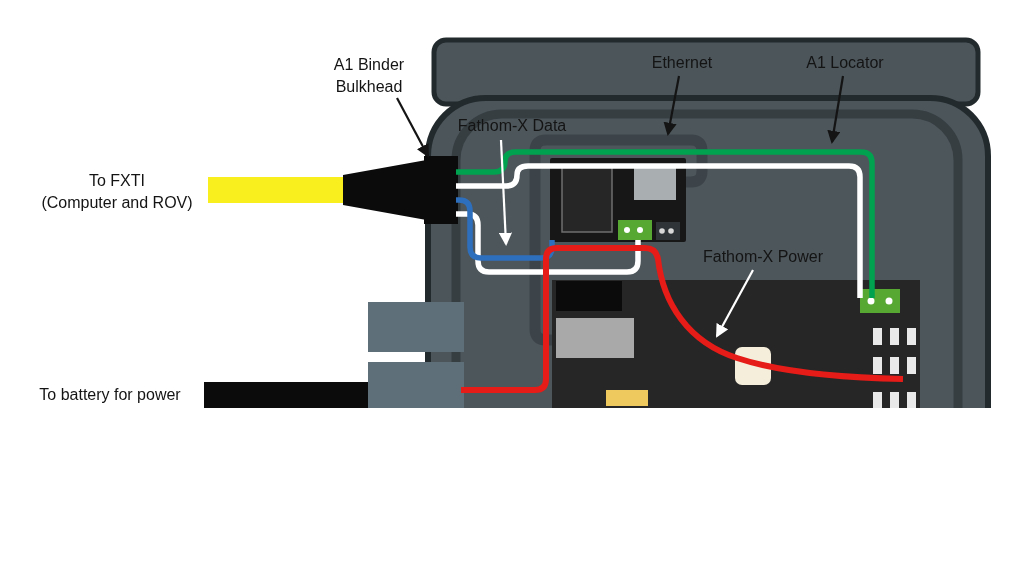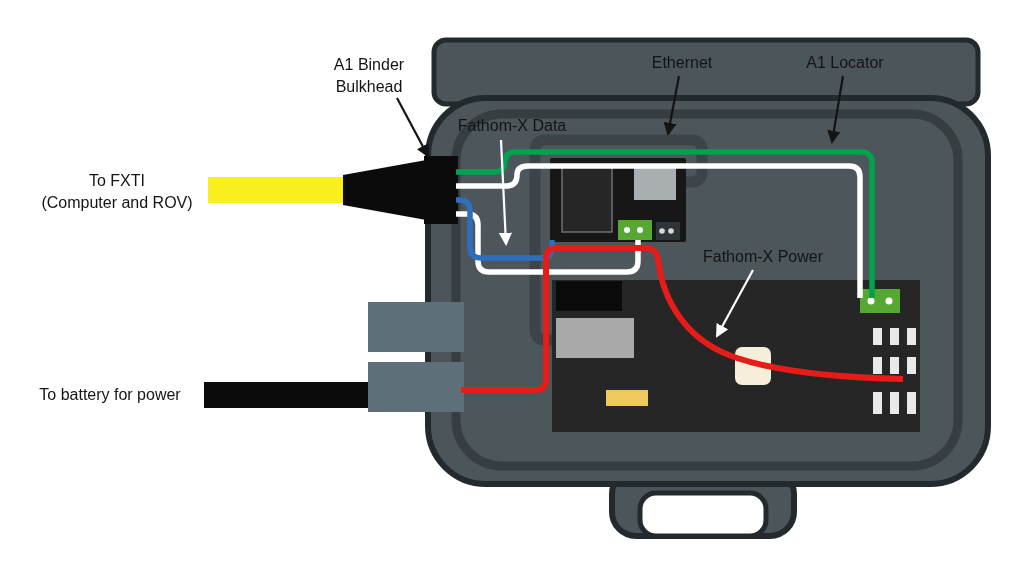--- a/index.html
+++ b/index.html
@@ -1,16 +1,16 @@
 <!DOCTYPE html>
 <html><head>
 <meta charset="utf-8">
 <style>
   html,body{margin:0;padding:0;background:#ffffff;}
-  .stage{position:relative;width:1024px;height:576px;background:#ffffff;overflow:hidden;
+  .stage{position:relative;width:1024px;height:408px;background:#ffffff;overflow:hidden;
          font-family:"Liberation Sans",sans-serif;}
   svg{display:block;}
   .case-stroked{stroke:#232a2d;stroke-width:6;}
   .lid-stroked{stroke:#232a2d;stroke-width:5;}
   .rim{fill:#4d565b;stroke:#363e42;stroke-width:9;}
   .handle-hole{fill:#ffffff;stroke:#232a2d;stroke-width:5;}
   .blackpart{fill:#0b0b0b;}
   .board{fill:#171717;}
   .pcb{fill:#262626;}
   .amp{fill:#262626;stroke:#6f6f6f;stroke-width:1.5;}

